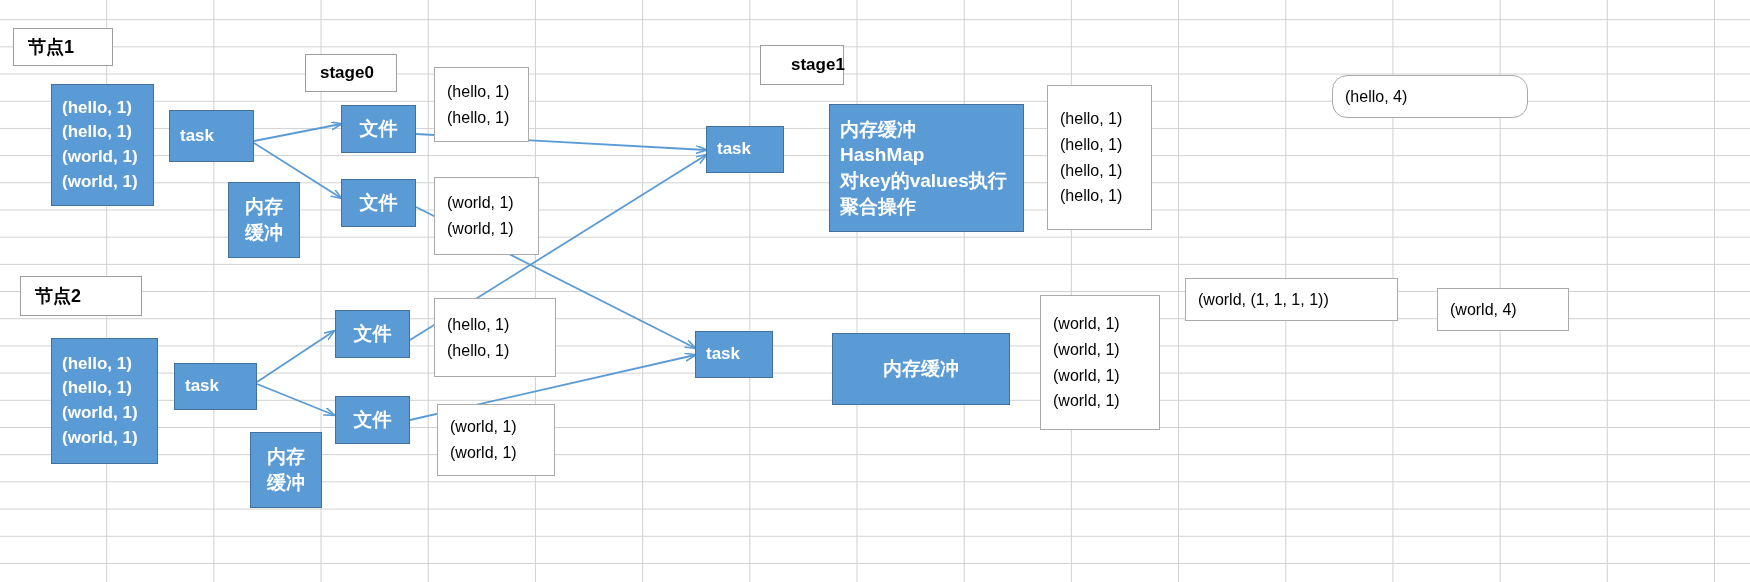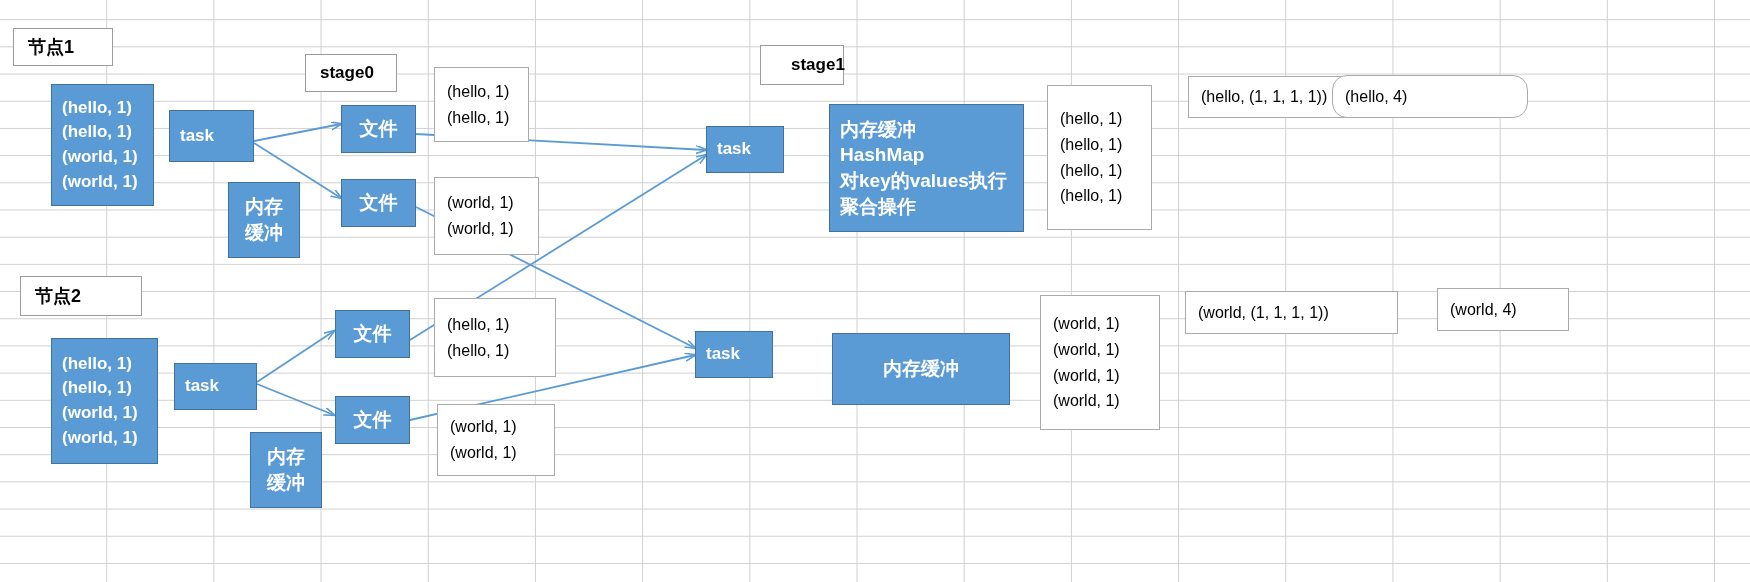--- a/index.html
+++ b/index.html
@@ -229,25 +229,22 @@
     <div class="line">(hello, 1)</div>
   </div>
 
   <div class="node white" style="left:1040px; top:295px; width:120px; height:135px;">
     <div class="line">(world, 1)</div>
     <div class="line">(world, 1)</div>
     <div class="line">(world, 1)</div>
     <div class="line">(world, 1)</div>
   </div>
 
-  <div class="node white" style="left:1188px; top:76px; width:170px; height:42px;">
-    <div class="line">(hello, (1, 1, 1, 1))</div>
-  </div>
-
-  <div class="node white" style="left:1185px; top:291px; width:213px; height:43px;">
+
+  <div class="node white" style="left:1185px; top:278px; width:213px; height:43px;">
     <div class="line">(world, (1, 1, 1, 1))</div>
   </div>
 
   <div class="node white" style="left:1332px; top:75px; width:196px; height:43px;border-radius:15px;">
     <div class="line">(hello, 4)</div>
   </div>
 
   <div class="node white" style="left:1437px; top:288px; width:132px; height:43px;">
     <div class="line">(world, 4)</div>
   </div>

